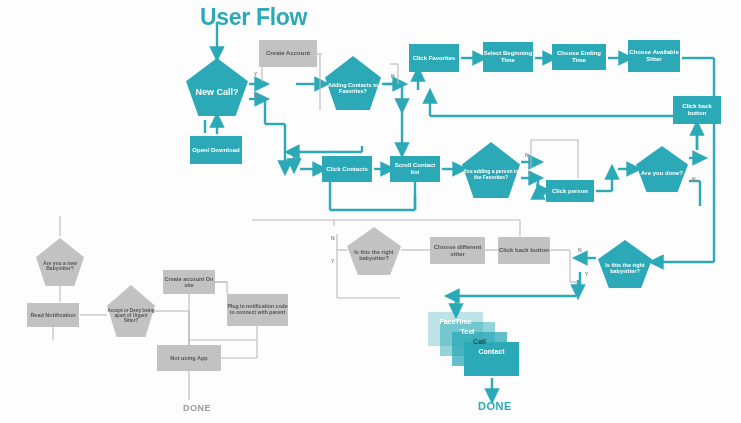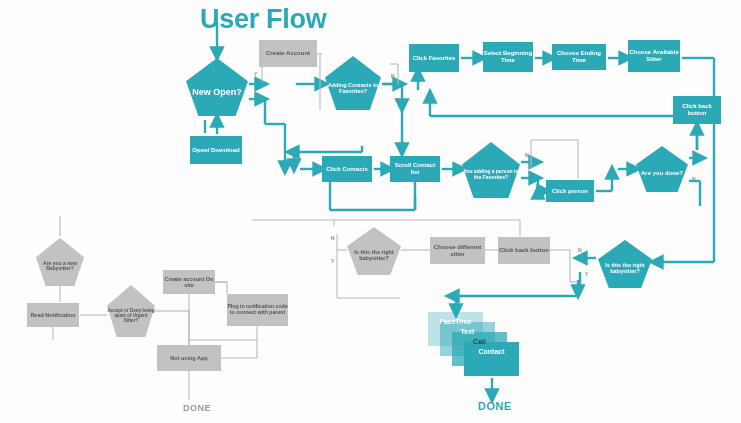--- a/index.html
+++ b/index.html
@@ -8,21 +8,21 @@
     font-family:"Liberation Sans", sans-serif;
     background:#fdfdfd;
   }
   #canvas{position:absolute;left:0;top:0;width:741px;height:423px;}
   svg.layer{position:absolute;left:0;top:0;width:741px;height:423px;}
 
   .title{
     position:absolute;font-weight:bold;letter-spacing:-0.3px;
     white-space:nowrap;
   }
-  #user-flow-title{left:200px;top:4px;font-size:27px;color:#2CA9B7;}
+  #user-flow-title{left:200px;top:4px;font-size:23px;color:#2CA9B7;}
   #babysitter-flow-title{left:6px;top:211px;font-size:17px;color:#6e6e6e;}
 
   
   .nodelabel{
     position:absolute;display:flex;align-items:center;justify-content:center;
     text-align:center;line-height:1.12;pointer-events:none;
     font-weight:bold;
   }
   .t-white{color:#ffffff;}
   .t-gray{color:#555555;font-weight:bold;}
@@ -229,21 +229,21 @@
       <div class="card-label" style="left: 428px; top: 318px; width: 55px; color: rgb(255, 255, 255); z-index: 30;">FaceTime</div>
       <div style="position: absolute; left: 440px; top: 322px; width: 55px; height: 34px; background: rgb(44, 169, 183); opacity: 0.5; z-index: 11;"></div>
       <div class="card-label" style="left: 440px; top: 328px; width: 55px; color: rgb(255, 255, 255); z-index: 31;">Text</div>
       <div style="position: absolute; left: 452px; top: 332px; width: 55px; height: 34px; background: rgb(44, 169, 183); opacity: 0.75; z-index: 12;"></div>
       <div class="card-label" style="left: 452px; top: 338px; width: 55px; color: rgb(26, 75, 82); z-index: 32;">Call</div>
       <div style="position: absolute; left: 464px; top: 342px; width: 55px; height: 34px; background: rgb(44, 169, 183); opacity: 1; z-index: 13;"></div>
       <div class="card-label" style="left: 464px; top: 348px; width: 55px; color: rgb(255, 255, 255); z-index: 33;">Contact</div>
     </div>
 
   <div id="node-labels">
-      <div class="nodelabel t-white" style="left: 186px; top: 69.6px; width: 62px; height: 45.24px; font-size: 9px;">New Open?</div>
+      <div class="nodelabel t-white" style="left: 186px; top: 69.6px; width: 62px; height: 45.24px; font-size: 9px;">New Call?</div>
       <div class="nodelabel t-gray" style="left: 259px; top: 40px; width: 58px; height: 27px; font-size: 6px;">Create Account</div>
       <div class="nodelabel t-white" style="left: 190px; top: 136px; width: 52px; height: 28px; font-size: 6px;">Open/ Download</div>
       <div class="nodelabel t-white" style="left: 325px; top: 66.8px; width: 56px; height: 42.12px; font-size: 5.5px;">Adding Contacts to Favorites?</div>
       <div class="nodelabel t-white" style="left: 409px; top: 44px; width: 50px; height: 28px; font-size: 6px;">Click Favorites</div>
       <div class="nodelabel t-white" style="left: 483px; top: 42px; width: 50px; height: 30px; font-size: 6px;">Select Beginning Time</div>
       <div class="nodelabel t-white" style="left: 552px; top: 44px; width: 54px; height: 26px; font-size: 6px;">Choose Ending Time</div>
       <div class="nodelabel t-white" style="left: 628px; top: 40px; width: 52px; height: 32px; font-size: 6px;">Choose Available Sitter</div>
       <div class="nodelabel t-white" style="left: 673px; top: 96px; width: 48px; height: 28px; font-size: 6px;">Click back button</div>
       <div class="nodelabel t-white" style="left: 322px; top: 156px; width: 50px; height: 26px; font-size: 6px;">Click Contacts</div>
       <div class="nodelabel t-white" style="left: 390px; top: 156px; width: 50px; height: 26px; font-size: 6px;">Scroll Contact list</div>

